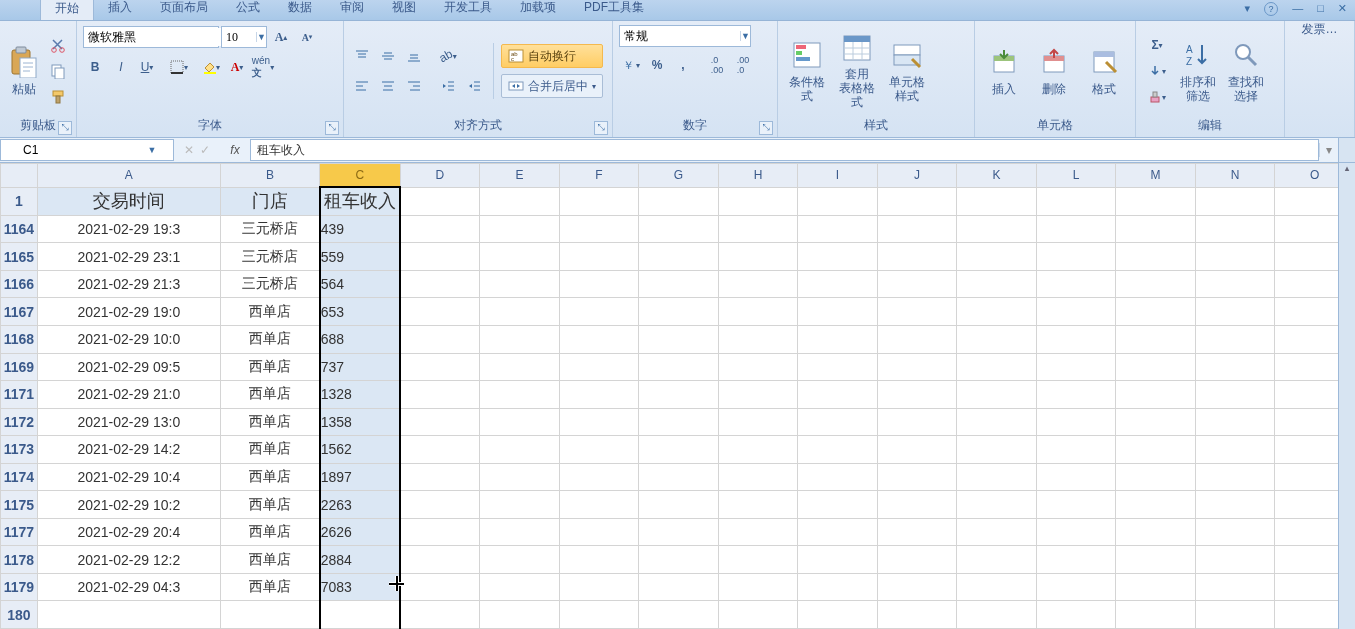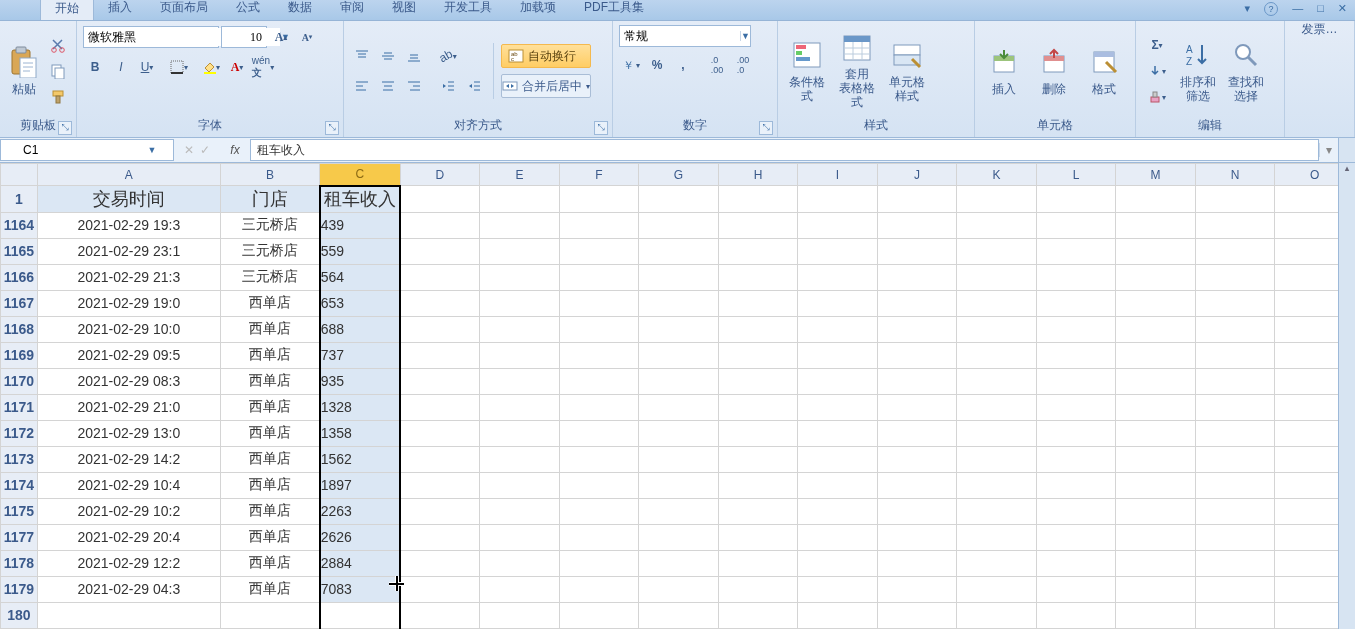--- a/index.html
+++ b/index.html
@@ -18,21 +18,21 @@
 .bigbtn{display:flex;flex-direction:column;align-items:center;justify-content:center;width:46px;height:76px;gap:4px;color:#3b5a8b;text-align:center;font-size:12px;line-height:14px}
 .bigbtn .ic{width:32px;height:32px;display:flex;align-items:center;justify-content:center}
 .col{display:flex;flex-direction:column;gap:2px;justify-content:center}
 .row{display:flex;align-items:center;gap:2px}
 .ibtn{width:22px;height:22px;border:1px solid transparent;display:flex;align-items:center;justify-content:center;color:#3c5e8c;background:transparent}
 .sep{width:1px;height:56px;background:#b9cde4;margin:0 3px}
 .combo{display:flex;align-items:center;background:#fff;border:1px solid #9db9d9;height:20px}
 .combo input{border:none;outline:none;font-size:12px;padding:0 4px;height:18px;background:#fff;font-family:Liberation Serif, serif}
 .combo .dd{width:14px;text-align:center;color:#3b6ea5;font-size:9px;border-left:1px solid #c7d6e8}
 .wrapbtn{display:flex;align-items:center;gap:4px;border:1px solid #f4b94e;background:linear-gradient(#ffe09a,#ffcd64);height:22px;padding:0 6px;color:#5a4310;border-radius:2px}
-.pill{display:flex;align-items:center;gap:4px;border:1px solid #a9bdd6;height:22px;padding:0 0;color:#3b5a8b;background:#e9f1fa;border-radius:2px}
+.pill{display:flex;align-items:center;gap:4px;border:1px solid #a9bdd6;height:22px;padding:0 6px;color:#3b5a8b;background:#e9f1fa;border-radius:2px}
 svg{display:block}
 
 .fxbar{display:flex;align-items:center;height:24px;background:#e9f1fa;border-bottom:1px solid #9db9d9}
 .namebox{width:172px;height:20px;background:#fff;border:1px solid #9db9d9;display:flex;align-items:center}
 .namebox input{border:none;outline:none;width:100px;padding:0 22px;font-size:12px;font-family:inherit;text-align:left}
 .namebox .dd{width:14px;text-align:center;color:#3b6ea5;font-size:9px}
 .fxsym{width:30px;text-align:center;font-style:italic;color:#555}
 .fxinput{flex:1;height:20px;border:1px solid #9db9d9;background:#fff;padding:0 6px;display:flex;align-items:center}
 .fxexpand{width:18px;text-align:center;color:#888;border-left:1px solid #c7d6e8}
 
@@ -120,21 +120,21 @@
   </div>
 
   <div class="group" style="width:266px">
     <div class="group-body" style="flex-direction:column;align-items:stretch;gap:6px">
       <div class="row">
         <div class="combo" style="width:134px">
             <input value="微软雅黑" style="">
             <span class="dd">▼</span>
           </div>
         <div class="combo" style="width:44px">
-            <input style="width: 26px; margin-left: 24px;" value="10">
+            <input style="width: 26px;" value="10">
             <span class="dd">▼</span>
           </div>
         <div class="ibtn" style="font-family:serif">
             <b>A</b>
             <sup style="font-size:8px">▴</sup>
           </div>
         <div class="ibtn" style="font-family:serif">
             <b style="font-size:10px">A</b>
             <sup style="font-size:7px">▾</sup>
           </div>
@@ -593,38 +593,20 @@
           <td></td>
           <td></td>
           <td></td>
           <td></td>
           <td></td>
           <td></td>
           <td></td>
           <td></td>
         </tr>
         <tr>
-          <th class="rowhead">1170</th>
-          <td class="colA">2021-02-29 08:3</td>
-          <td class="colB">西单店</td>
-          <td class="colC body selcol">935</td>
-          <td></td>
-          <td></td>
-          <td></td>
-          <td></td>
-          <td></td>
-          <td></td>
-          <td></td>
-          <td></td>
-          <td></td>
-          <td></td>
-          <td></td>
-          <td></td>
-        </tr>
-        <tr>
           <th class="rowhead">1171</th>
           <td class="colA">2021-02-29 21:0</td>
           <td class="colB">西单店</td>
           <td class="colC body selcol">1328</td>
           <td></td>
           <td></td>
           <td></td>
           <td></td>
           <td></td>
           <td></td>

